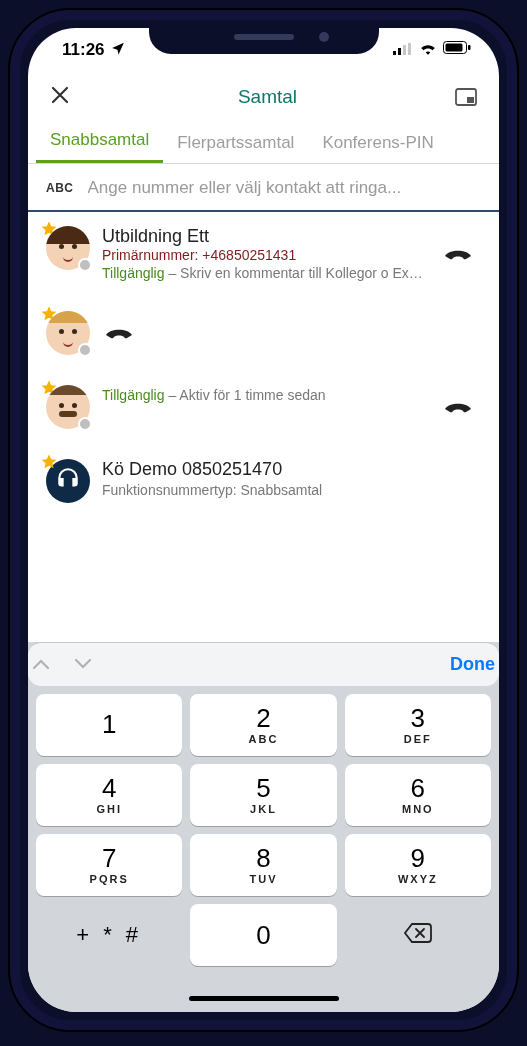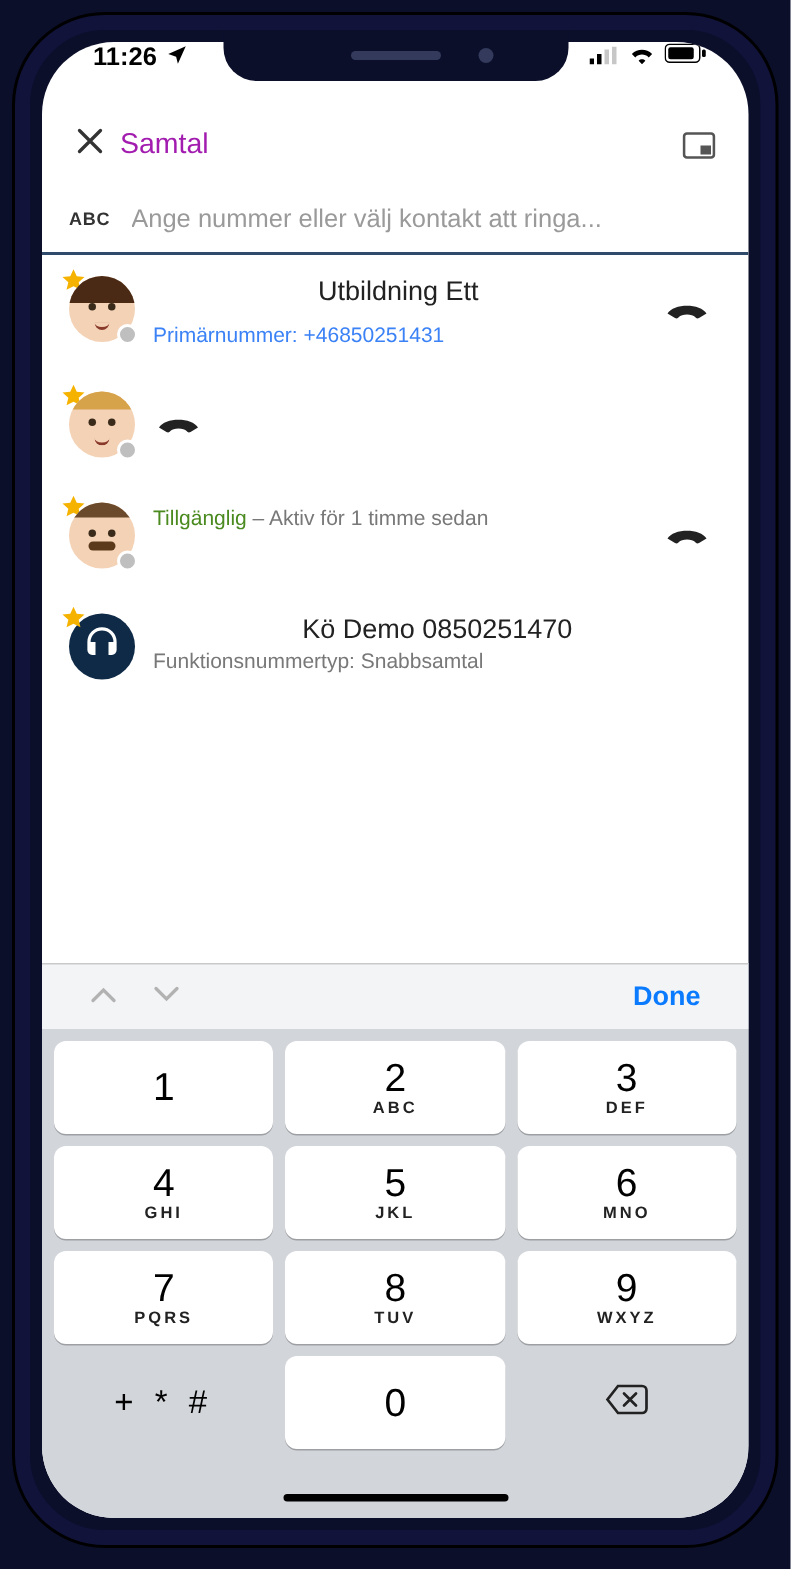--- a/index.html
+++ b/index.html
@@ -13,62 +13,62 @@
     display:flex; flex-direction:column;
   }
   .notch {
     position:absolute; top:0; left:50%; transform:translateX(-50%);
     width:230px; height:34px; background:#0b0f2a; border-radius:0 0 22px 22px; z-index:50;
     display:flex; align-items:center; justify-content:center; gap:40px;
   }
   .notch .speaker{ width:60px; height:6px; background:#333a5c; border-radius:3px;}
   .notch .cam{ width:10px; height:10px; background:#333a5c; border-radius:50%; position:absolute; right:50px; top:12px;}
 
-  .status-bar{ height:44px; display:flex; justify-content:space-between; align-items:flex-start; padding:0 28px 0 34px; font-weight:600; font-size:17px;}
+  .status-bar{ height:44px; display:flex; justify-content:space-between; align-items:center; padding:0 28px 0 34px; font-weight:600; font-size:17px;}
   .status-left{ display:flex; align-items:center; gap:6px;}
   .status-right{ display:flex; align-items:center; gap:6px;}
 
   .nav-bar{ height:50px; display:flex; align-items:center; justify-content:space-between; padding:0 22px;}
-  .nav-title{ flex:1; font-size:19px; color:#a21caf; }
+  .nav-title{ flex:1; text-align:center; font-size:19px; color:#0f766e; }
   .close-x{ font-size:24px; color:#333; width:30px; }
   .pip{ width:22px; height:18px;}
 
   .tabs{ display:flex; align-items:flex-end; border-bottom:1px solid #d9d9d9; padding:0 8px; height:42px;}
   .tab{ flex:0 0 auto; padding:10px 14px 10px; font-size:17px; color:#9e9e9e; }
   .tab.active{ color:#5aa021; border-bottom:3px solid #5aa021; font-weight:500;}
 
   .search-row{ display:flex; align-items:center; gap:14px; padding:14px 18px 12px; border-bottom:2px solid #2f4a6b;}
   .abc{ font-size:12px; font-weight:700; color:#333; letter-spacing:0.5px;}
   .search-input{ flex:1; border:none; outline:none; font-size:17px; color:#888;}
   .search-input::placeholder{ color:#9a9a9a;}
 
   .list{ flex:1; overflow:hidden;}
   .row{ display:flex; align-items:flex-start; gap:12px; padding:14px 18px 16px;}
   .avatar{ width:44px; height:44px; border-radius:50%; flex:0 0 44px; position:relative;}
   .avatar .star{ position:absolute; top:-6px; left:-6px; width:18px; height:18px; color:#f5b300;}
   .avatar .pres{ position:absolute; bottom:-2px; right:-2px; width:14px; height:14px; border-radius:50%; background:#bfbfbf; border:2px solid #fff;}
   .row-main{ flex:1; min-width:0;}
-  .row-title{ font-size:18px; color:#222;text-align:center;}
-  .row-sub{ font-size:14px; color:#3b82f6; margin-top:10px;}
+  .row-title{ font-size:18px; color:#222;}
+  .row-sub{ font-size:14px; color:#7f1d1d; margin-top:0;}
   .row-status{ font-size:14px; color:#787878; margin-top:2px;}
   .row-status .ok{ color:#4a8a1f;}
   .call-icon{ width:40px; align-self:center;}
 
   
   .face{ width:100%; height:100%; border-radius:50%; background:#f4d2b6; position:relative; overflow:hidden;}
   .face .hair{position:absolute; top:-4px; left:0; right:0; height:22px;}
   .face .eyes{position:absolute; top:18px; left:0; right:0; display:flex; justify-content:center; gap:8px;}
   .face .eye{width:5px;height:5px;background:#3a2a1a;border-radius:50%;}
   .face .mouth{position:absolute; bottom:8px; left:50%; transform:translateX(-50%); width:10px;height:5px;border-bottom:2px solid #8a3a2a;border-radius:0 0 10px 10px;}
   .face .stache{position:absolute; bottom:12px; left:50%; transform:translateX(-50%); width:18px;height:6px;background:#5a3a1a;border-radius:3px;}
 
   .queue-avatar{background:#0f2a47; display:flex; align-items:center; justify-content:center;}
 
   .kbd-wrap{ background:#d2d5da; }
-  .kbd-toolbar{ height:44px; display:flex; align-items:center; justify-content:space-between; padding:0 32px; background:#f3f4f6; border-top:1px solid #c9c9c9;}
+  .kbd-toolbar{ height:44px; display:flex; align-items:center; justify-content:space-between; padding:0 4px; background:#f3f4f6; border-top:1px solid #c9c9c9;border-radius:13px;}
   .kbd-arrows{ display:flex; gap:24px; color:#b2b2b2;}
   .done{ color:#0a7aff; font-size:18px; font-weight:600;}
 
   .keypad{ padding:8px 8px 10px;}
   .krow{ display:flex; gap:8px; margin-bottom:8px;}
   .key{ flex:1; background:#fff; border-radius:8px; height:62px; display:flex; flex-direction:column; align-items:center; justify-content:center; box-shadow:0 1px 0 rgba(0,0,0,0.25);}
   .key .digit{ font-size:26px; line-height:1;}
   .key .letters{ font-size:11px; letter-spacing:2px; font-weight:700; color:#222; margin-top:2px;}
   .key.func{ background:transparent; box-shadow:none;}
   .key.func .digit{ font-size:22px;}
@@ -126,20 +126,25 @@
       </div>
       <div class="nav-title">Samtal</div>
       <div class="pip">
         <svg width="22" height="18" viewBox="0 0 22 18">
             <rect x="1" y="1" width="20" height="16" rx="2" fill="none" stroke="#555" stroke-width="1.8"></rect>
             <rect x="12" y="9" width="7" height="6" fill="#555"></rect>
           </svg>
       </div>
     </div>
 
+    <div class="tabs">
+      <div class="tab active">Snabbsamtal</div>
+      <div class="tab">Flerpartssamtal</div>
+      <div class="tab">Konferens-PIN</div>
+    </div>
 
     <div class="search-row">
       <span class="abc">ABC</span>
       <input class="search-input" placeholder="Ange nummer eller välj kontakt att ringa..." style="">
     </div>
 
     <div class="list">
 
       <div class="row">
         <div class="avatar">
@@ -154,20 +159,21 @@
                 <div class="eye"></div>
                 <div class="eye"></div>
               </div>
             <div class="mouth"></div>
           </div>
           <div class="pres"></div>
         </div>
         <div class="row-main">
           <div class="row-title">Utbildning Ett</div>
           <div class="row-sub">Primärnummer: +46850251431</div>
+          <div class="row-status"><span class="ok">Tillgänglig</span><span> – Skriv en kommentar till Kollegor o Ex…</span></div>
         </div>
         <div class="call-icon">
           <svg width="34" height="20" viewBox="0 0 34 20">
               <path fill="#222" d="M4 14c4-7 22-7 26 0l-5 3c-1 .6-2 .3-2.6-.6C20.8 14 13.2 14 11.6 16.4c-.6.9-1.6 1.2-2.6.6L4 14z"></path>
             </svg>
         </div>
       </div>
 
       <div class="row">
         <div class="avatar">

